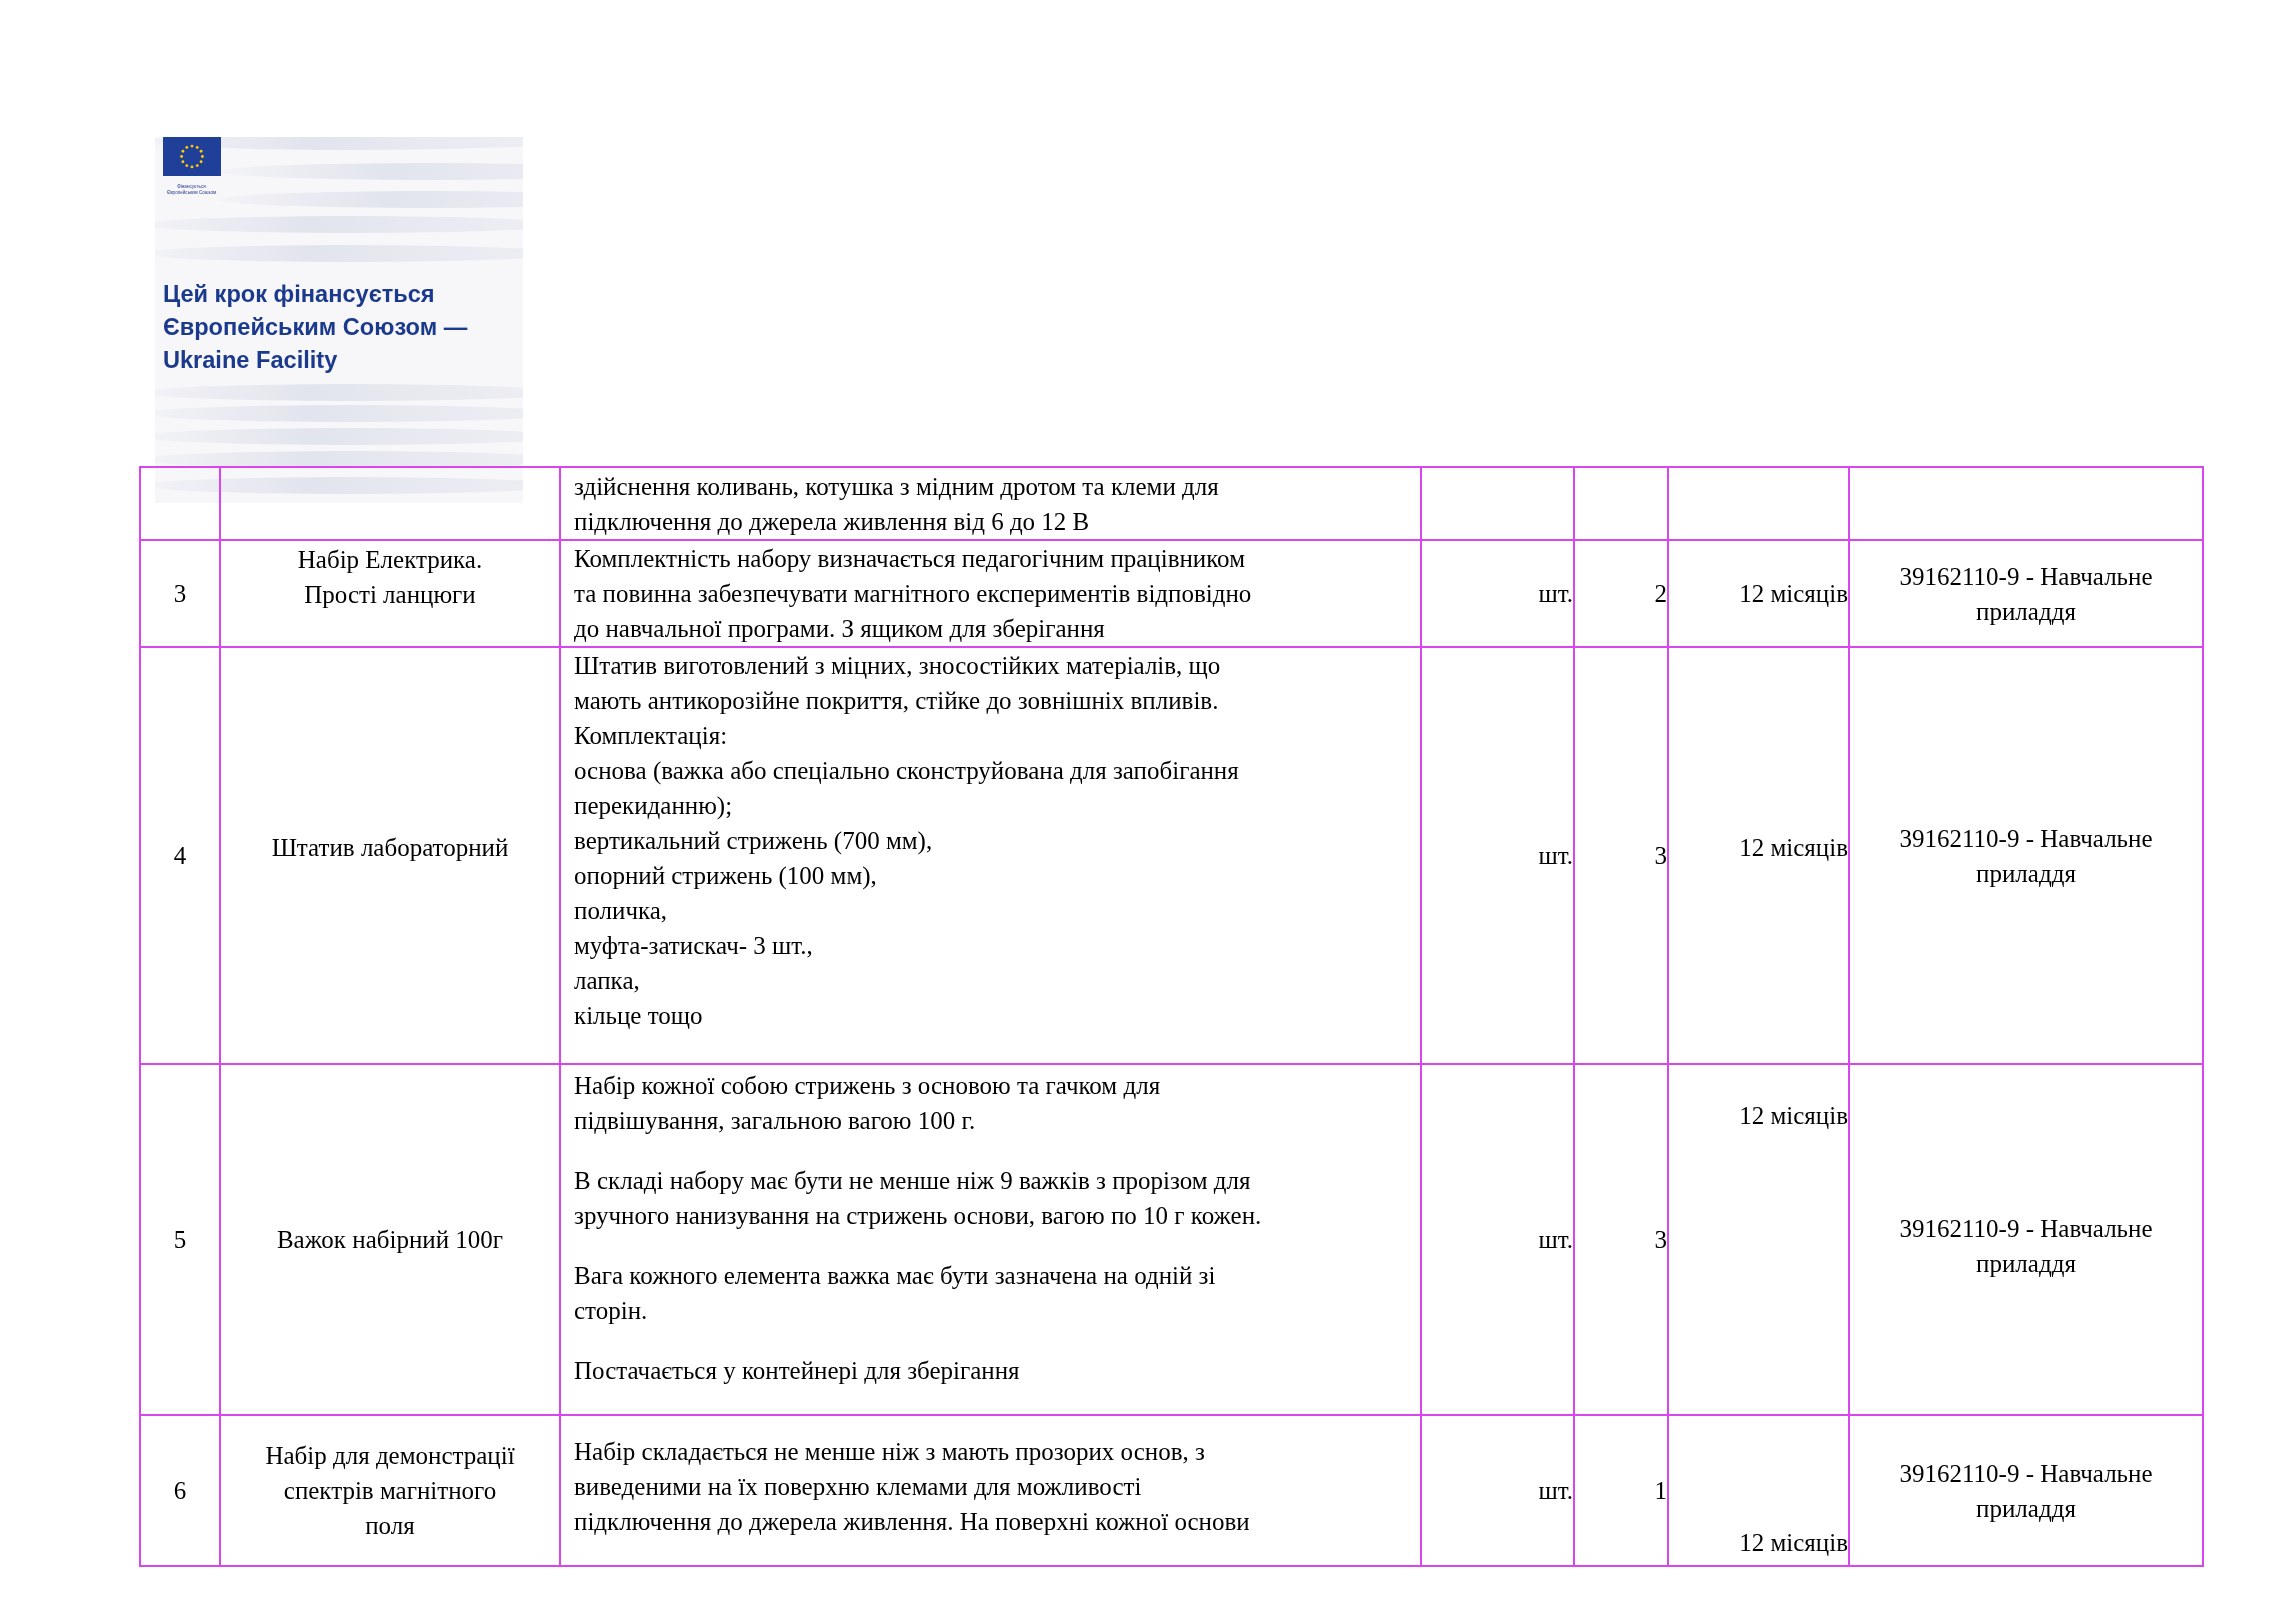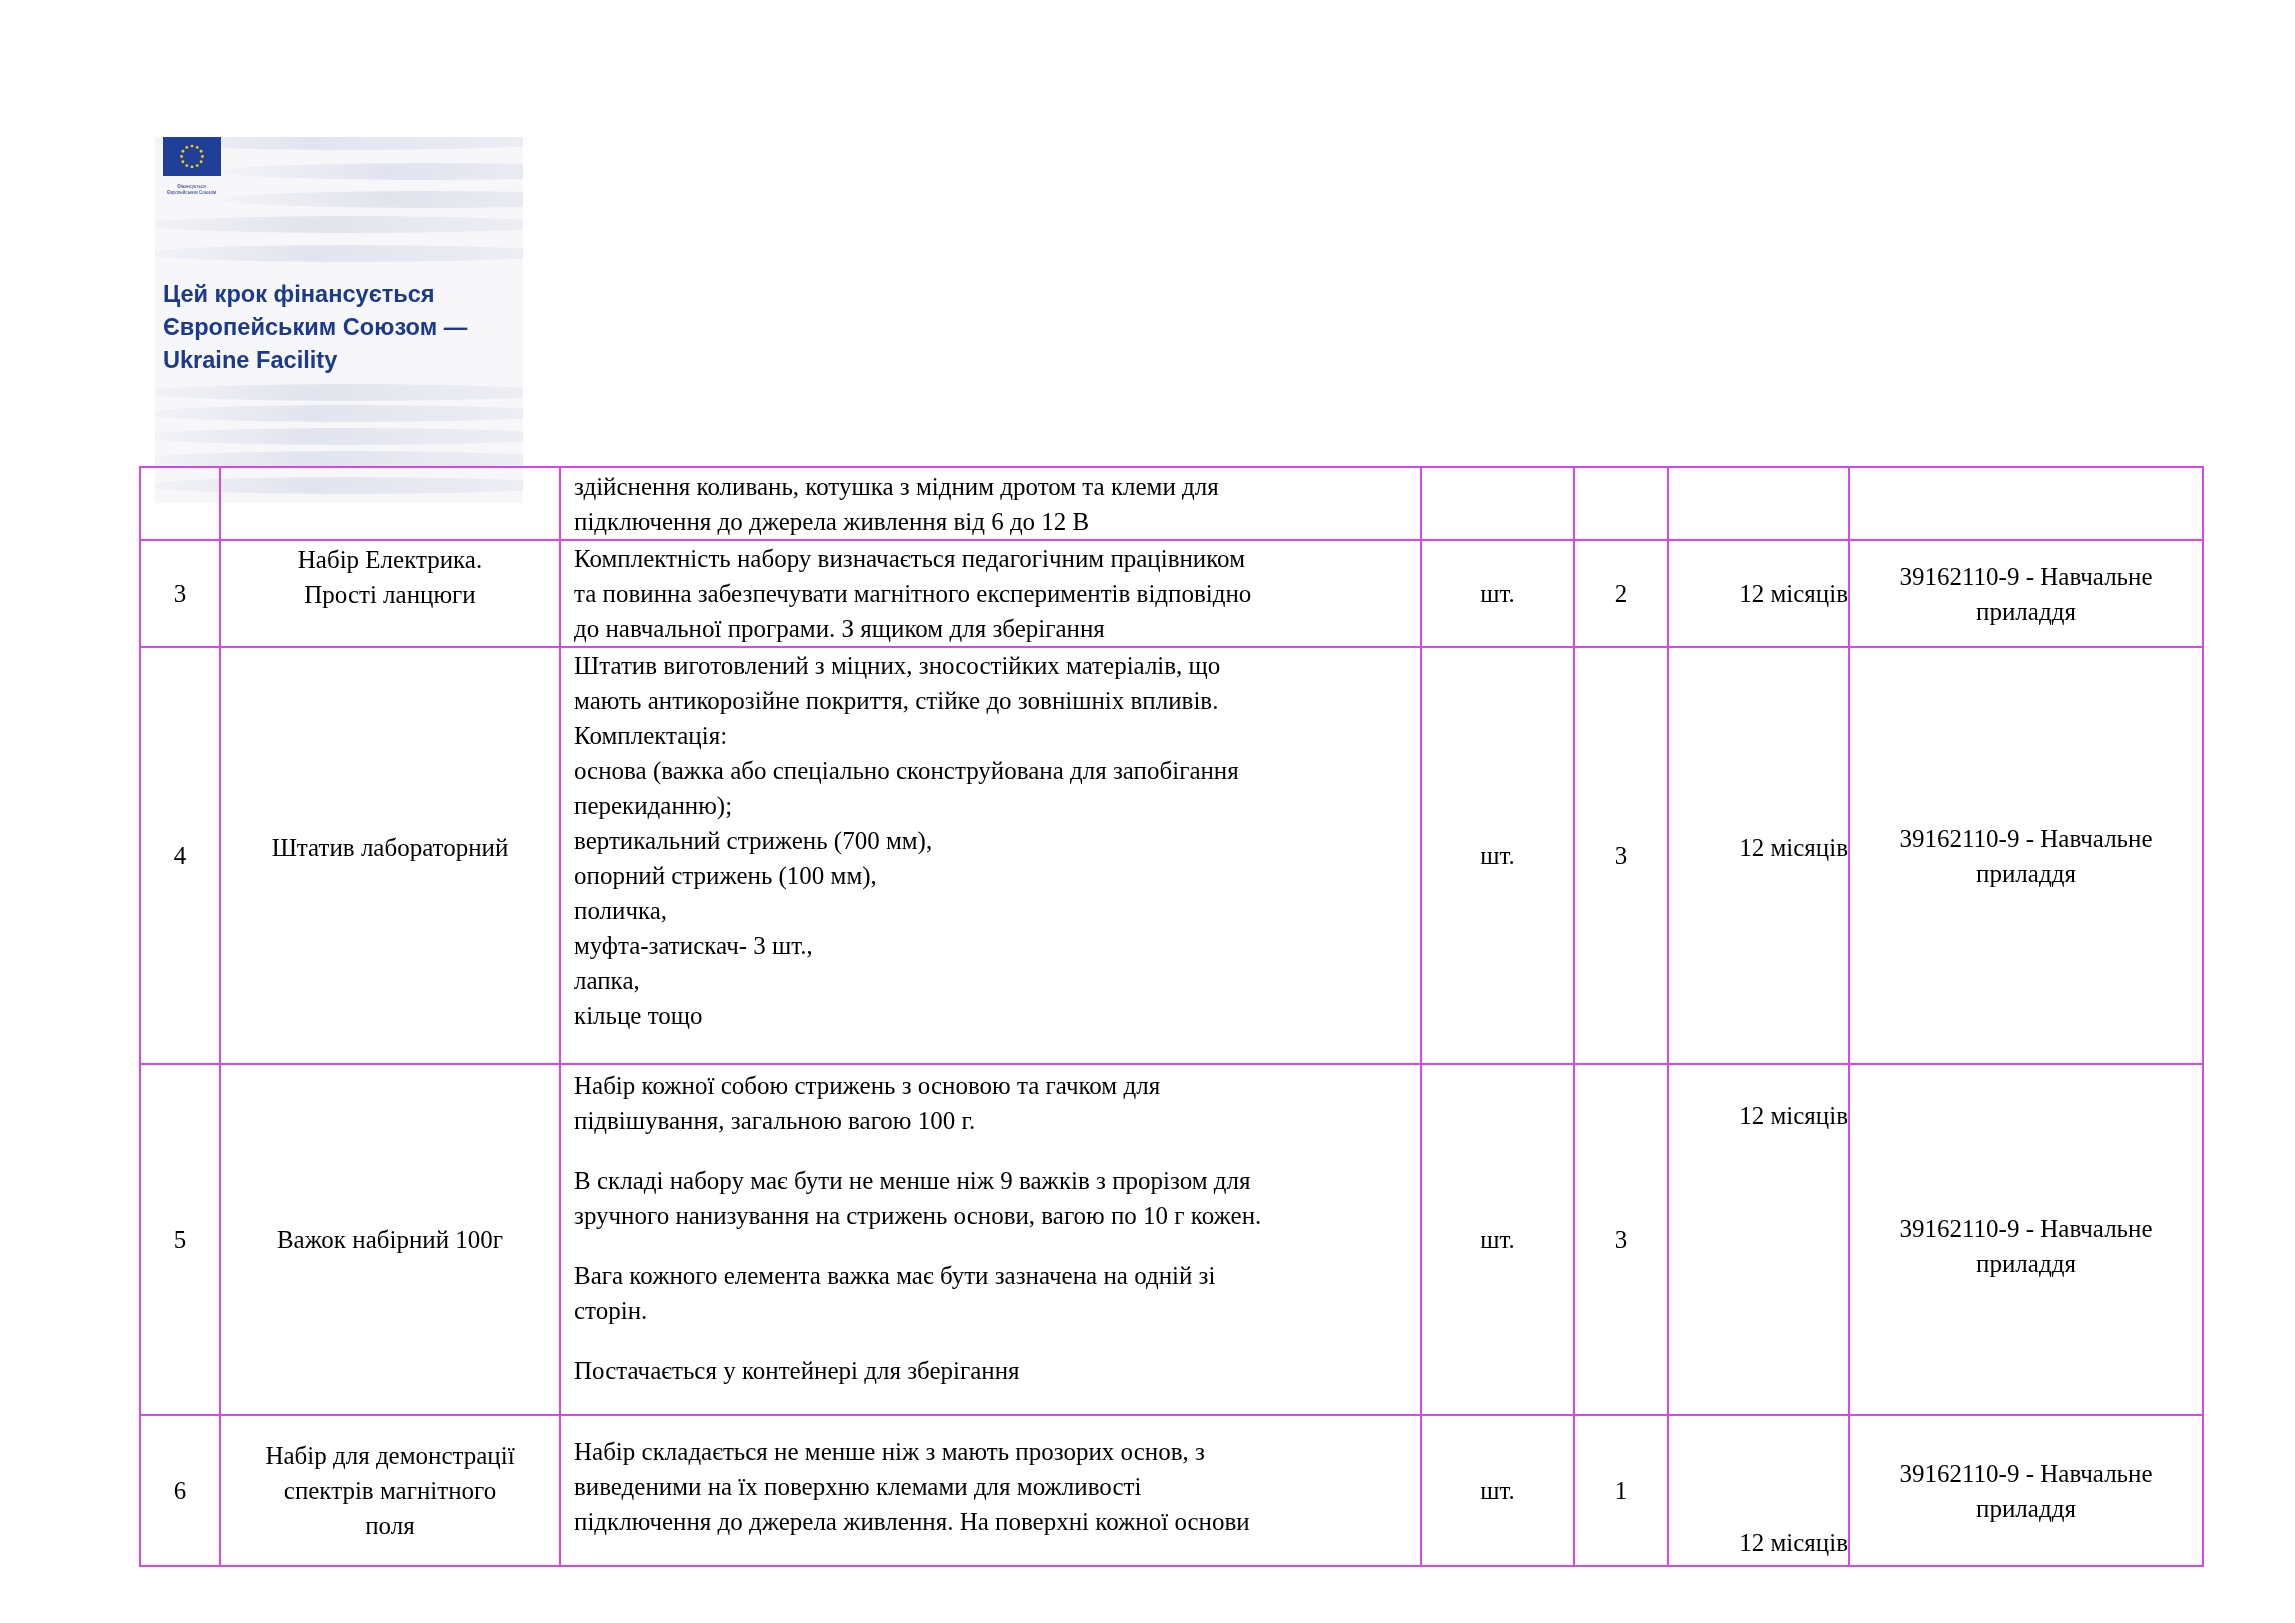--- a/index.html
+++ b/index.html
@@ -21,21 +21,21 @@
     .banner-title div { white-space: nowrap; }
 
     
     .spec-table { position: absolute; left: 139px; top: 466px; width: 2063px;
                   border-collapse: collapse; table-layout: fixed; }
     .spec-table td { border: 2px solid #d946ef; vertical-align: middle; padding: 0;
                      font-size: 25px; line-height: 35px; }
     .c-num { text-align: center; }
     .c-name { text-align: center; padding: 0 6.5px !important; }
     .c-desc { text-align: left; padding: 0 13px !important; }
-    .c-unit, .c-qty { text-align: center; }
+    .c-unit, .c-qty { text-align: right; }
     .c-warr { text-align: right; }
     .c-code { text-align: center; padding: 0 7.9px !important; }
     .line { display: block; }
     .para { display: block; margin-bottom: 25px; }
     .para:last-child { margin-bottom: 16px; }
     .top { vertical-align: top !important; }
     .bottom { vertical-align: bottom !important; }
   </style>
 </head>
 <body>

